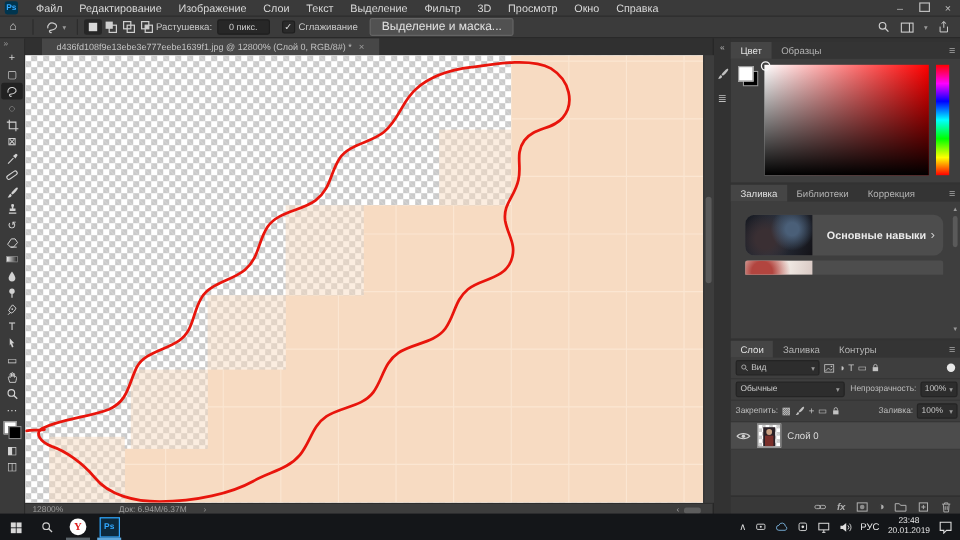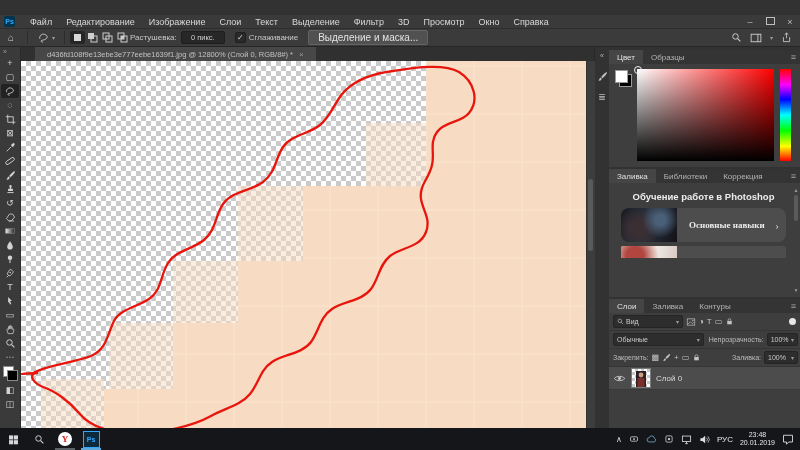--- a/index.html
+++ b/index.html
@@ -1,20 +1,20 @@
 <!DOCTYPE html>
 <html><head>
 <meta charset="utf-8">
 <style>
   html,body{margin:0;padding:0;background:#000;}
   #app{position:relative;width:800px;height:450px;font-family:"Liberation Sans",sans-serif;
        background:#323232;overflow:hidden;color:#d6d6d6;-webkit-font-smoothing:antialiased;}
 
   
-  .menubar{height:13px;background:#3a3a3a;display:flex;align-items:center;font-size:9px;color:#d9d9d9;padding-left:4px;margin-top:15px;}
+  .menubar{height:13px;background:#3a3a3a;display:flex;align-items:center;font-size:9px;color:#d9d9d9;padding-left:4px;}
   .pslogo{width:11px;height:11px;background:#00354f;color:#31a8ff;font-size:7px;font-weight:bold;
           display:flex;align-items:center;justify-content:center;border-radius:2px;margin-right:8px;}
   .menuitem{padding:0 7px;cursor:default;white-space:nowrap;}
   .wincontrols{margin-left:auto;display:flex;align-items:center;height:13px;}
   .winbtn{width:20px;text-align:center;font-size:9px;color:#bdbdbd;}
   .restorebox{width:7px;height:6px;border:1px solid #bdbdbd;display:inline-block;}
 
   
   .optionsbar{height:17px;background:#3b3b3b;border-top:1px solid #2d2d2d;border-bottom:1px solid #262626;
               display:flex;align-items:center;font-size:8px;color:#c9c9c9;}
@@ -89,21 +89,21 @@
   .gradbox{position:absolute;left:28px;top:5px;width:137px;height:92px;
     background:linear-gradient(to bottom,rgba(0,0,0,0),#000),linear-gradient(to right,#fff,#f00);}
   .gradmarker{position:absolute;left:-3px;top:-3px;width:6px;height:6px;border:1px solid #f5f5f5;border-radius:50%;}
   .huebar{position:absolute;left:171px;top:5px;width:11px;height:92px;
     background:linear-gradient(to bottom,#f00,#f0f 17%,#00f 33%,#0ff 50%,#0f0 67%,#ff0 84%,#f00);}
 
   
   .learnbody{position:relative;height:114px;padding:5px 16px 0 12px;box-sizing:border-box;text-align:center;}
   .learntitle{font-size:9.5px;font-weight:bold;color:#ececec;margin-top:3px;}
   .learntext{font-size:8px;color:#c2c2c2;line-height:10px;margin-top:5px;}
-  .learncard{margin-top:6px;height:34px;background:#4d4d4d;border-radius:8px;display:flex;align-items:center;overflow:hidden;text-align:left;font-family:Liberation Serif, serif;}
+  .learncard{margin-top:6px;height:34px;background:#4d4d4d;border-radius:8px;display:flex;align-items:center;overflow:hidden;text-align:left;}
   .learnthumb{width:56px;height:34px;flex:none;background:
       radial-gradient(circle at 70% 35%,#4a5f78 0 12%,transparent 40%),
       radial-gradient(circle at 30% 60%,#3a2f33 0 18%,transparent 50%),
       linear-gradient(110deg,#16181f,#2b3340 45%,#131217);}
   .learncardlabel{flex:1;font-size:9px;font-weight:bold;color:#ebebeb;padding-left:12px;}
   .learnchev{color:#cfcfcf;font-size:11px;padding-right:7px;}
   .learncard2{margin-top:4px;height:12px;background:#4d4d4d;border-radius:2px 2px 0 0;display:flex;overflow:hidden;}
   .learnthumb2{width:56px;height:12px;flex:none;background:
       radial-gradient(circle at 25% 80%,#b2453f 0 20%,transparent 55%),
       linear-gradient(100deg,#e8d8d2,#f4efe9 55%,#d9c9c4);}
@@ -545,21 +545,20 @@
       </div>
 
       <div class="panel">
         <div class="ptabs">
           <span class="ptab active">Заливка</span>
           <span class="ptab">Библиотеки</span>
           <span class="ptab">Коррекция</span>
           <span class="pmenu">≡</span>
         </div>
         <div class="learnbody">
-          <div class="learntitle">Обучение работе в Photoshop</div>
           <div class="learncard">
             <div class="learnthumb"></div>
             <div class="learncardlabel">Основные навыки</div>
             <div class="learnchev">›</div>
           </div>
           <div class="learncard2">
             <div class="learnthumb2"></div>
           </div>
           <div class="lscroll">
             <span>▲</span>

